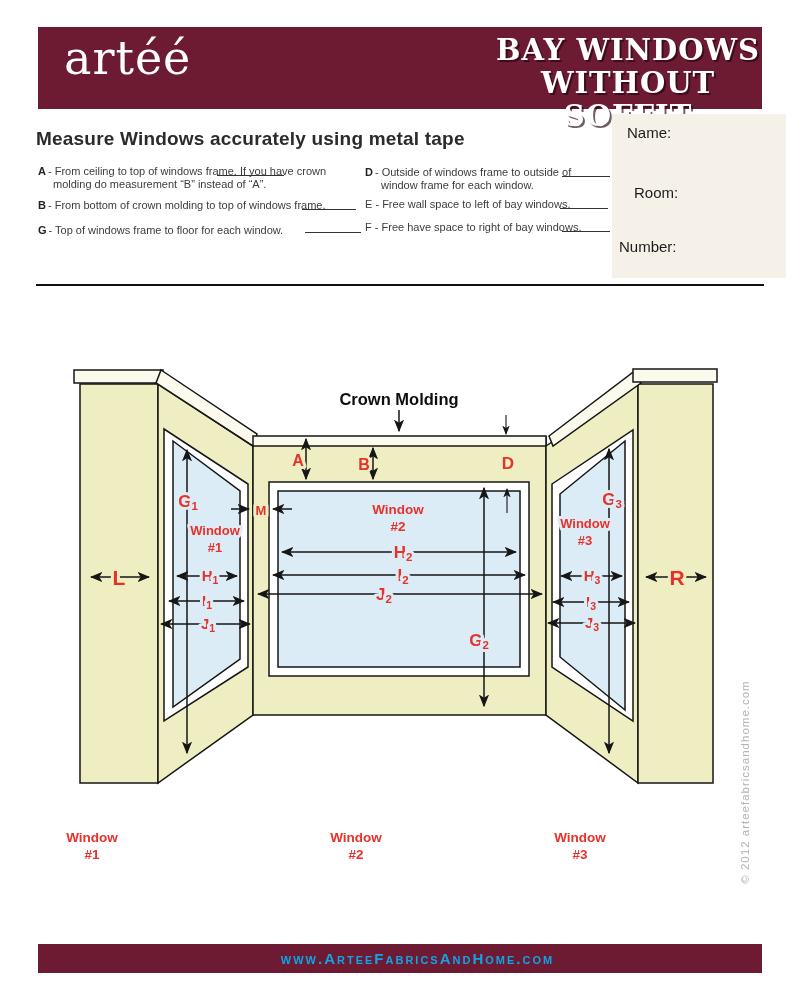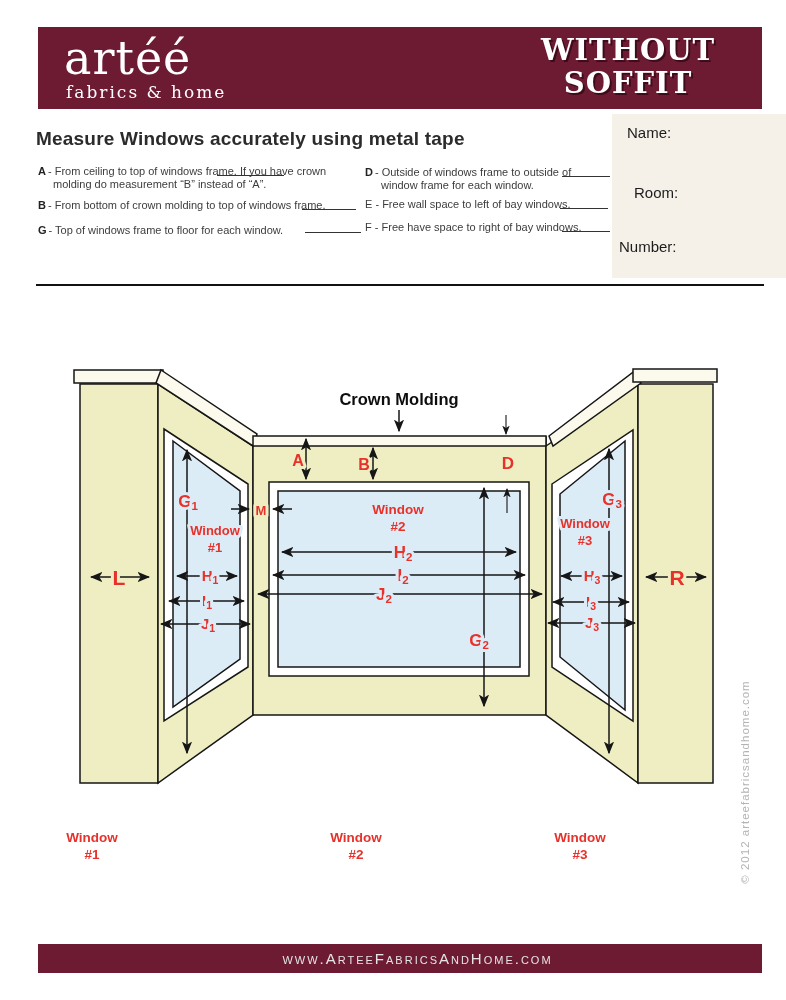--- a/index.html
+++ b/index.html
@@ -47,32 +47,32 @@
   .halo-wall{paint-order:stroke;stroke:#eeeec2;stroke-width:6px;stroke-linejoin:round;}
   .halo-glass{paint-order:stroke;stroke:#dcecf7;stroke-width:6px;stroke-linejoin:round;}
   .crown{font-weight:bold;fill:#0d0d0d;text-anchor:middle;paint-order:stroke;stroke:#ffffff;stroke-width:4px;}
   .copyright{fill:#b5b3b3;font-size:11.5px;letter-spacing:1px;text-anchor:middle;}
   
   .footbar{
     position:absolute;left:38px;top:944px;width:724px;height:29px;background:#6c1b33;
     display:flex;align-items:center;justify-content:center;
   }
   .footbar .url{
-    color:#e5e5e5;font-variant:small-caps;font-weight:normal;font-size:15px;letter-spacing:2px;margin-left:35px;
+    color:#0ea5e9;font-variant:small-caps;font-weight:bold;font-size:15px;letter-spacing:2px;margin-left:35px;
   }
 </style>
 </head>
 <body>
 
 <div class="topbar">
   <div class="logo">
     <div class="brand">artéé</div>
-    <div class="tagline">fabrics &amp; home</div>
   </div>
   <div class="doc-title">
+    <div>BAY WINDOWS</div>
     <div>WITHOUT SOFFIT</div>
   </div>
 </div>
 
 <div class="main-heading">Measure Windows accurately using metal tape</div>
 
 <div class="ins" style="left:38px;top:165px">
   <b>A</b><span>- From ceiling to top of windows frame. If you have crown</span>
 </div>
 <div class="ins" style="left:53px;top:178px">molding do measurement “B” instead of “A”.</div>

